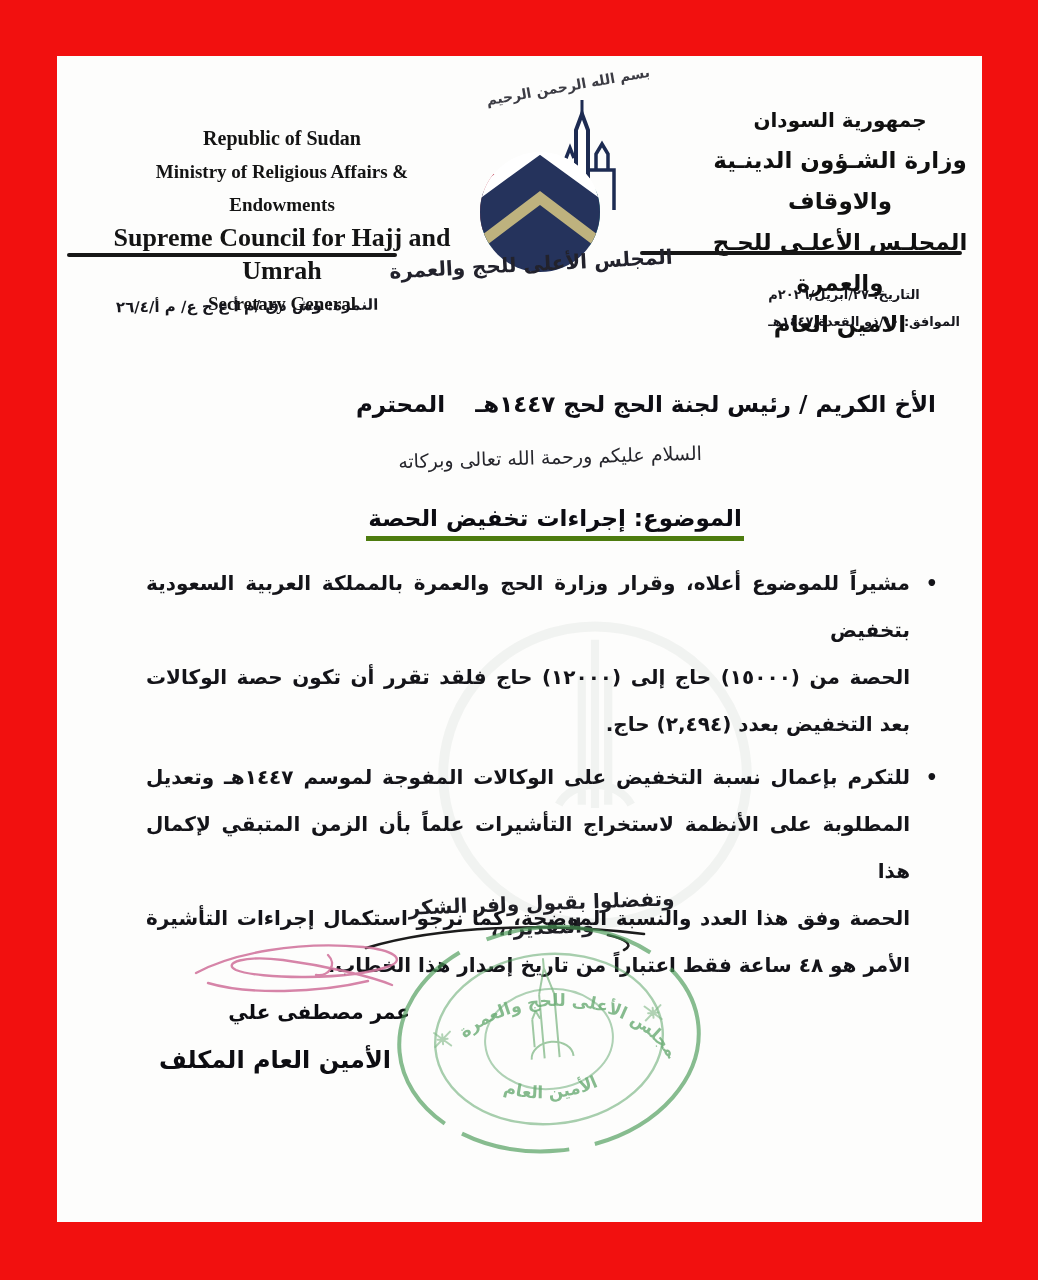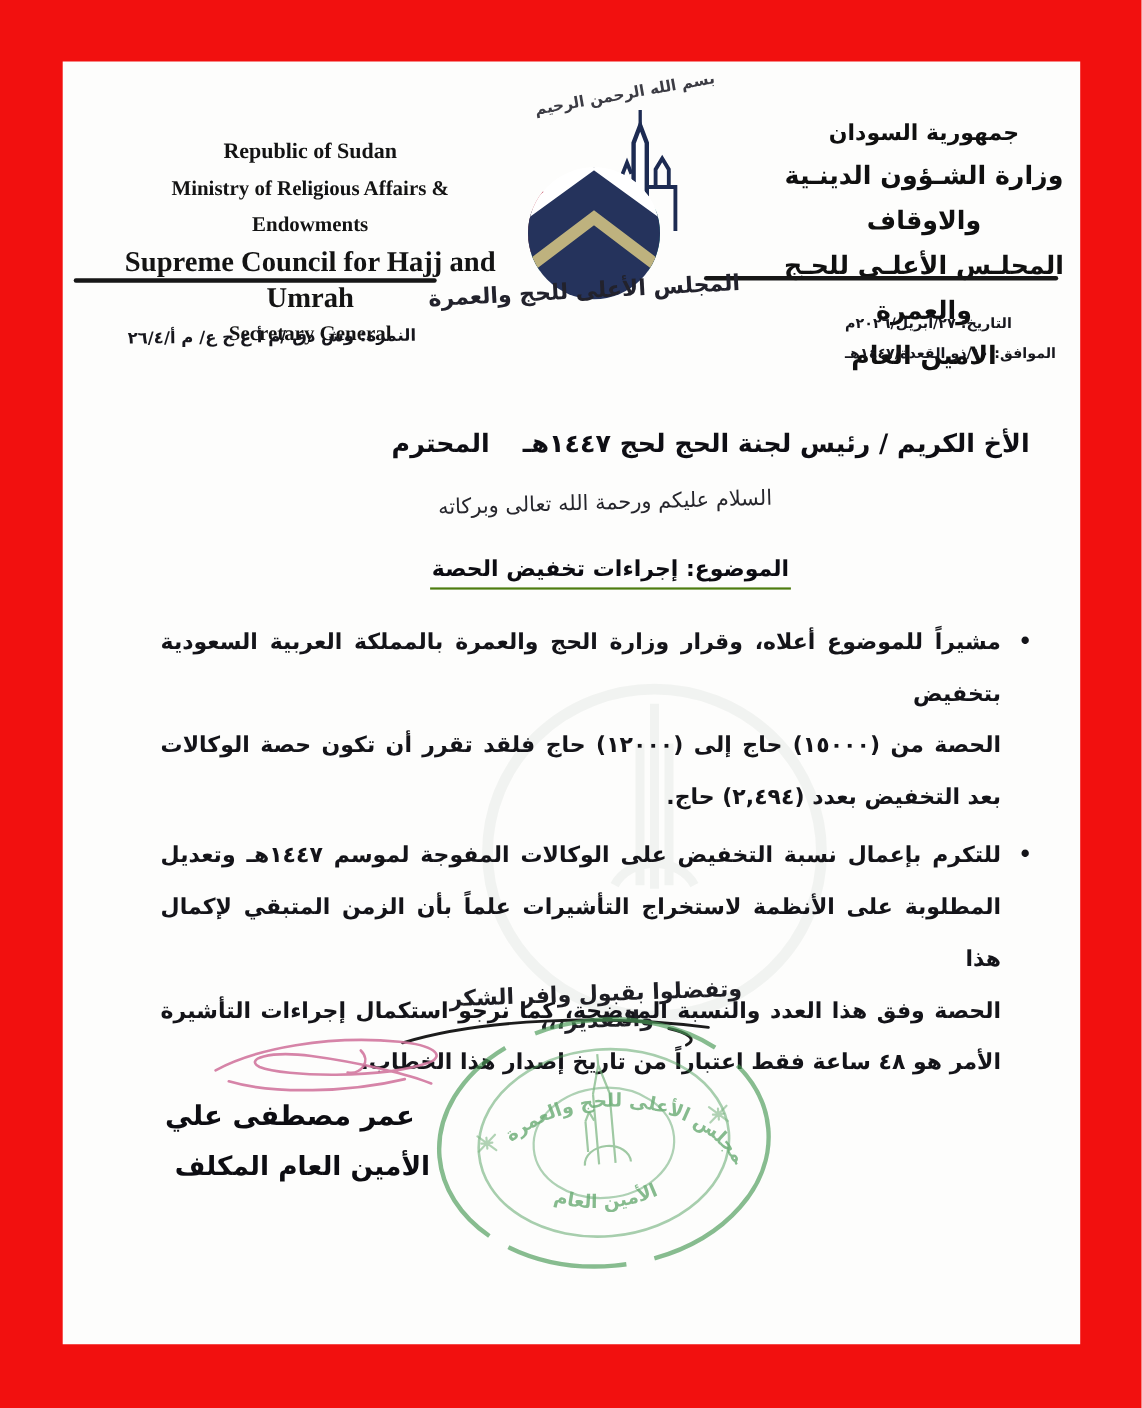--- a/index.html
+++ b/index.html
@@ -40,40 +40,40 @@
   .ref-number{position:absolute;left:116px;top:297px;direction:rtl;font-size:15px;
           font-weight:bold;color:#17171d;transform:rotate(-0.6deg);}
 
   
   .addressee-row{position:absolute;left:356px;right:102px;top:391px;direction:rtl;
           display:flex;justify-content:space-between;align-items:baseline;
           font-size:23px;font-weight:bold;color:#0e0e14;}
   .greeting{position:absolute;left:300px;width:500px;top:446px;text-align:center;direction:rtl;
           font-size:19px;color:#26262c;transform:rotate(-1.6deg);}
   .subject-wrap{position:absolute;left:340px;width:430px;top:505px;text-align:center;direction:rtl;}
-  .subject{display:inline-block;font-size:20px;font-weight:bold;color:#0c0c12;
-          border-bottom:2px solid #4d7c0f;padding:0 2px 5px 2px;}
+  .subject{display:inline-block;font-size:23px;font-weight:bold;color:#0c0c12;
+          border-bottom:5px solid #4d7c0f;padding:0 2px 5px 2px;}
 
   .body-text{position:absolute;left:146px;width:792px;top:560px;direction:rtl;
           font-size:20px;font-weight:bold;color:#141419;}
   .bullet-item{display:flex;gap:12px;}
   .bullet-item + .bullet-item{margin-top:6px;}
   .bullet-glyph{flex:0 0 16px;line-height:47px;font-size:19px;}
   .para{flex:1 1 auto;min-width:0;}
   .line{line-height:47px;white-space:nowrap;text-align:right;}
   .line.just{white-space:normal;text-align:justify;text-align-last:justify;}
 
   .closing{position:absolute;left:372px;width:340px;top:891px;text-align:center;direction:rtl;
           font-size:20px;font-weight:bold;color:#1e1e24;transform:rotate(-2deg);}
   .closing-flourish{position:absolute;left:358px;top:918px;width:300px;height:42px;}
 
   
   .signature-ink{position:absolute;left:178px;top:925px;width:250px;height:100px;}
-  .sig-name{position:absolute;left:150px;width:260px;top:1000px;text-align:left;direction:rtl;
-          font-size:25px;font-weight:bold;color:#0d0d12;}
+  .sig-name{position:absolute;left:150px;width:260px;top:1000px;text-align:right;direction:rtl;
+          font-size:20px;font-weight:bold;color:#0d0d12;}
   .sig-title{position:absolute;left:140px;width:270px;top:1046px;text-align:center;direction:rtl;
           font-size:24px;font-weight:bold;color:#0d0d12;}
   .stamp{position:absolute;left:388px;top:918px;width:322px;height:242px;transform:rotate(-5deg);
           opacity:.88;}
   .watermark{position:absolute;left:430px;top:610px;width:330px;height:330px;opacity:.05;z-index:0;}
 </style>
 </head>
 <body>
 
 <div class="canvas">

